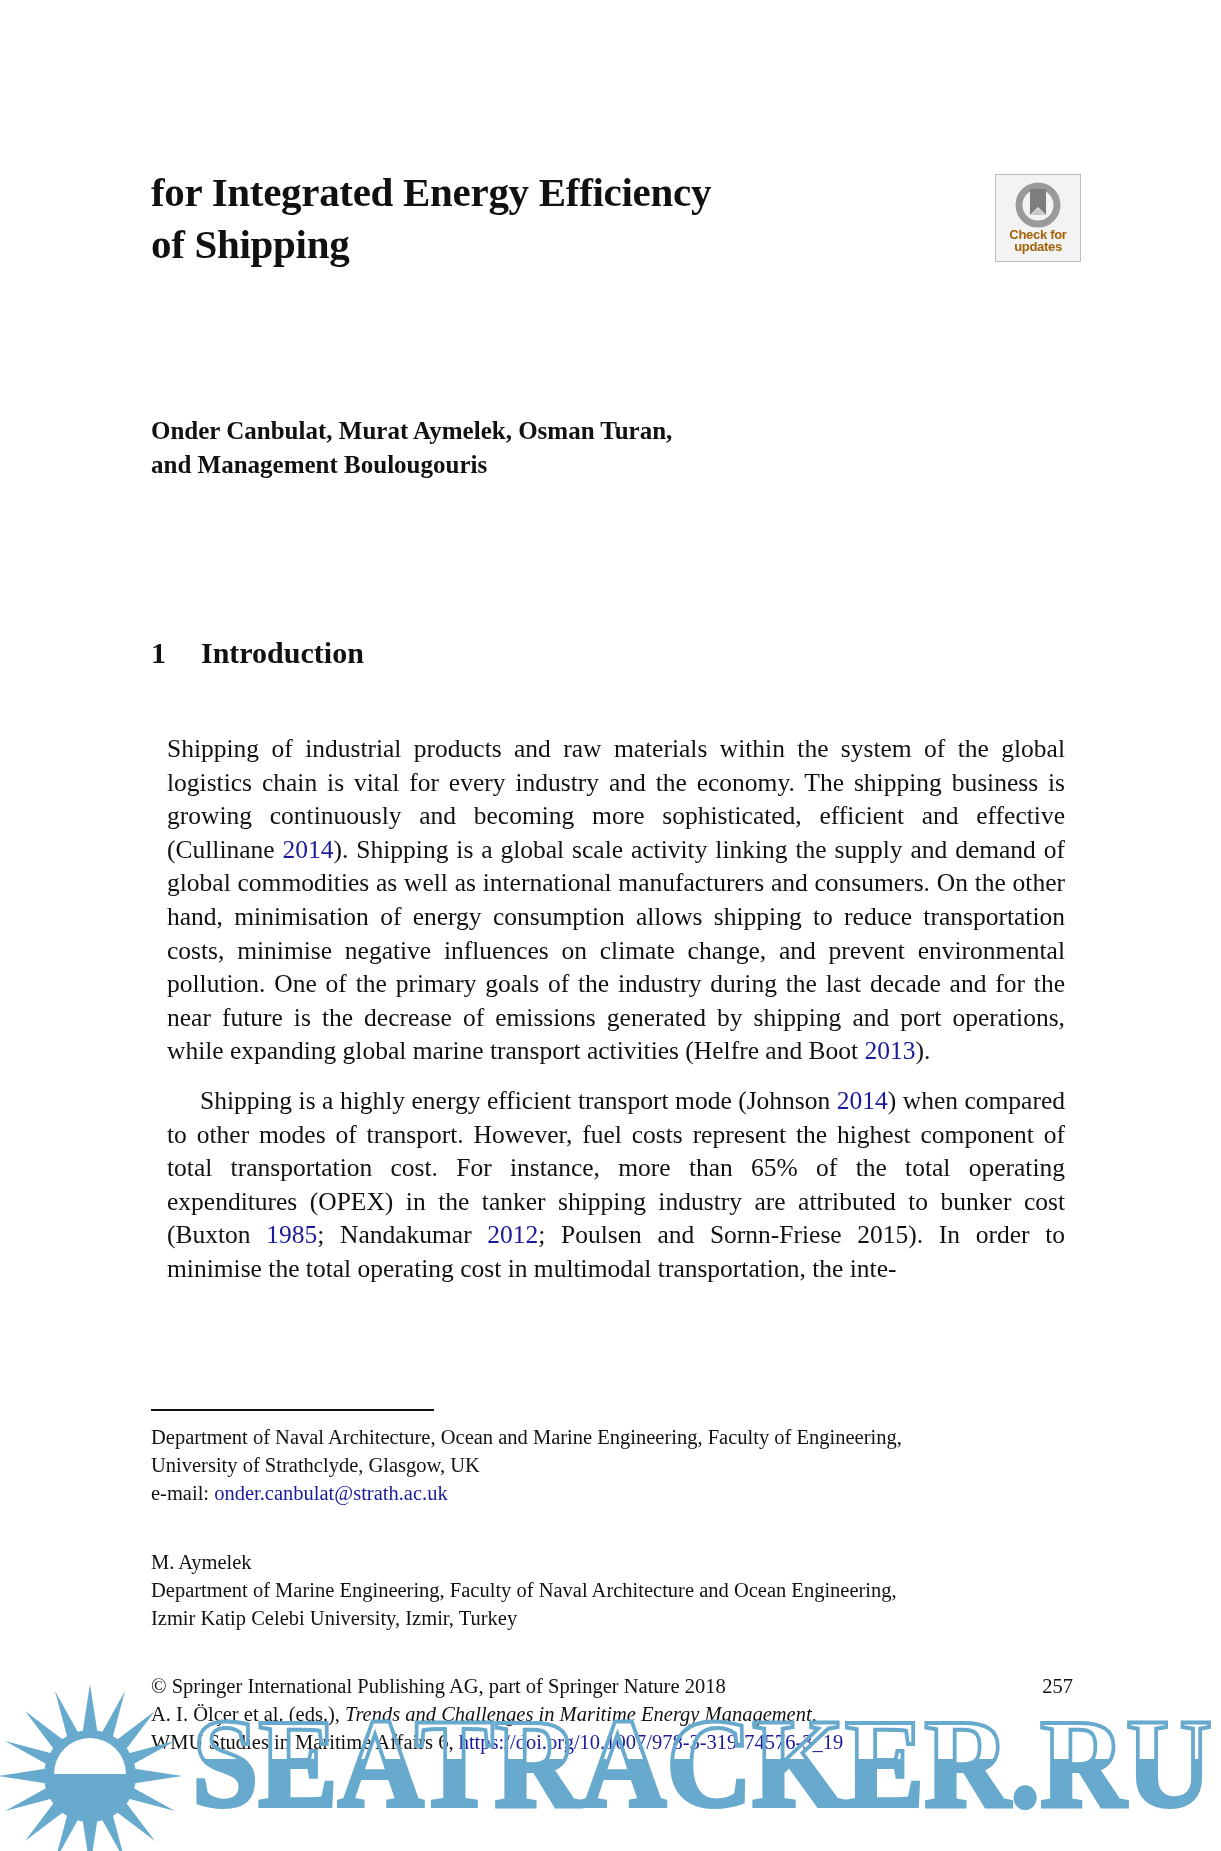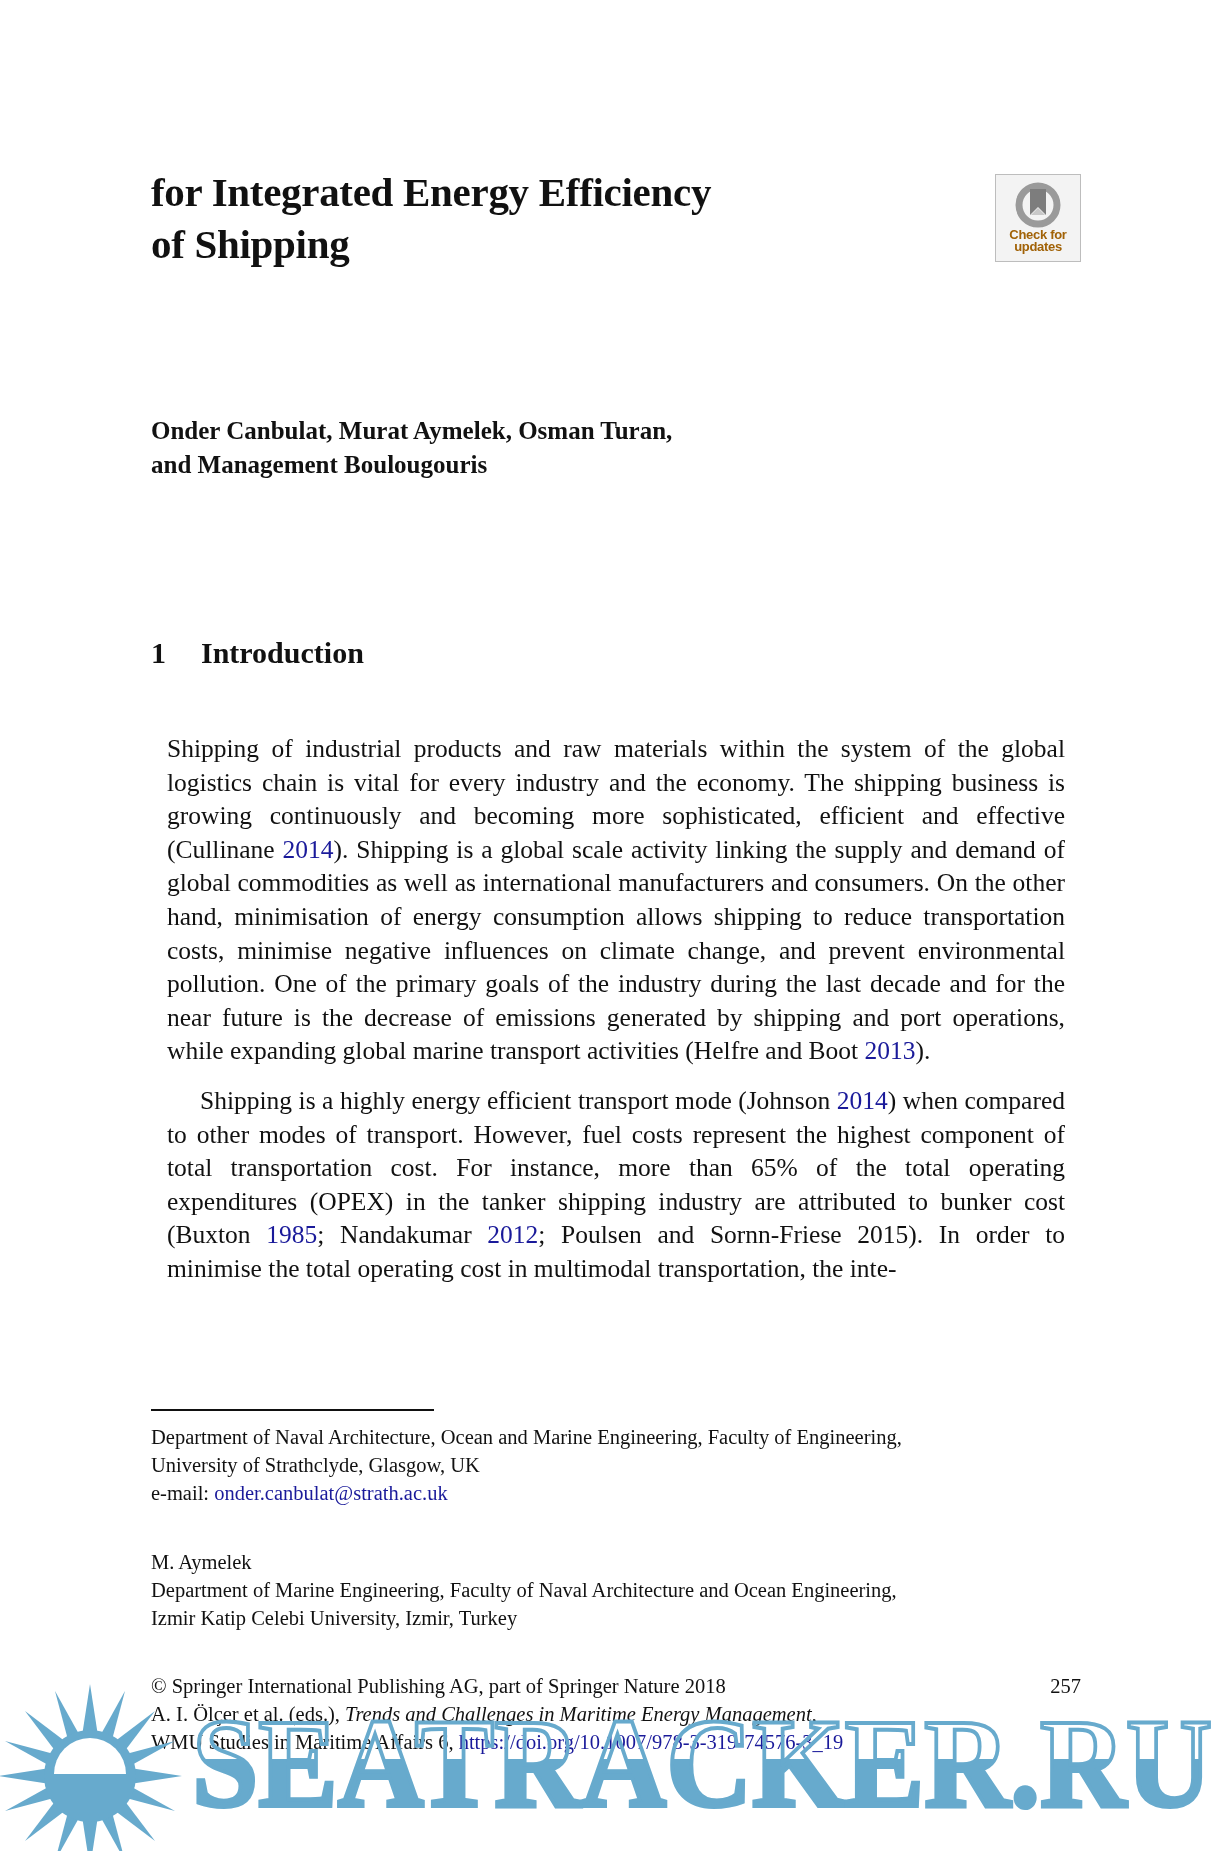--- a/index.html
+++ b/index.html
@@ -16,21 +16,21 @@
   .body { left:151px; top:716px; width:930px; font-size:25.5px; line-height:33.6px; text-align:justify; }
   .body p { margin:16px; }
   .body p.indent { text-indent:33px; }
   .cite { color:#1a1a9a; }
   .rule { left:151px; top:1409px; width:283px; height:2px; background:#111; }
   .fn { left:151px; width:920px; font-size:20.5px; line-height:28px; }
   .fn1 { top:1423px; }
   .fn2 { top:1548px; }
   .link { color:#1a1a9a; }
   .copyright { left:151px; top:1672px; width:930px; font-size:20.5px; line-height:28px; }
-  .copyright .page { position:absolute; right:0; top:0;text-align:center; }
+  .copyright .page { position:absolute; right:8px; top:0;text-align:center; }
   .copyright em { font-style:italic;text-align:right; }
   .watermark { left:0; top:1676px; width:1221px; height:175px; pointer-events:none; }
 </style>
 </head>
 <body>
 
 <div class="abs title">
   <div>for Integrated Energy Efficiency</div>
   <div>of Shipping</div>
 </div>

